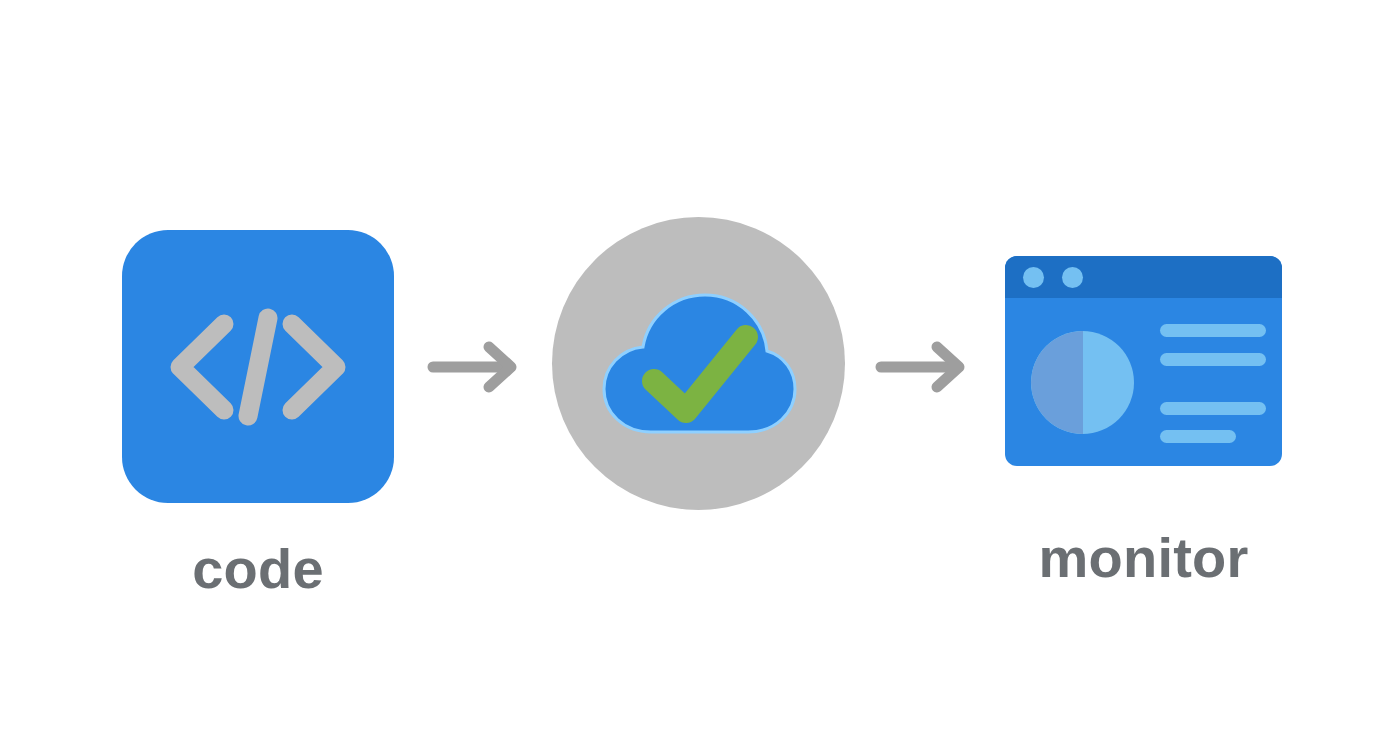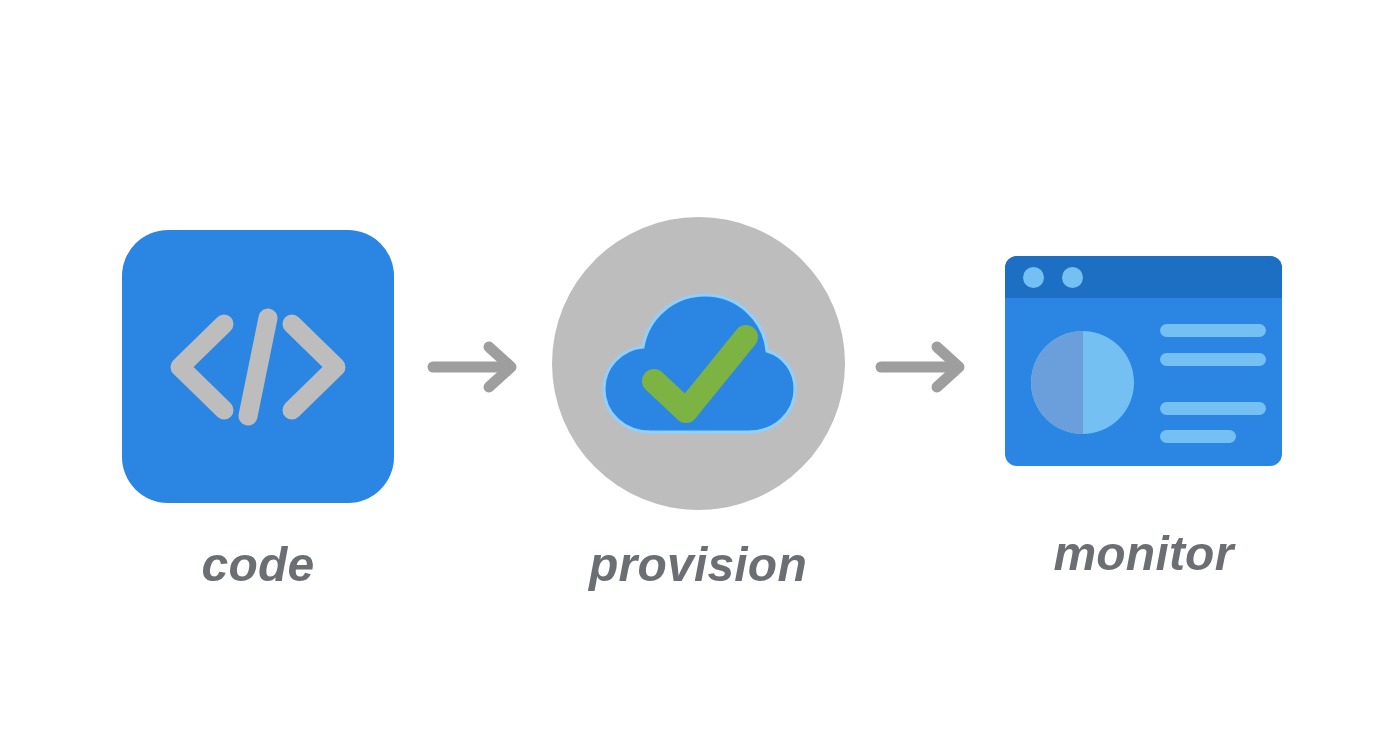--- a/index.html
+++ b/index.html
@@ -22,28 +22,27 @@
   }
 
   
   .step {
     position: absolute;
     display: flex;
     flex-direction: column;
     align-items: center;
   }
   .step-label {
-    font-size: 48px;
+    font-size: 56px;
     font-weight: bold;
     color: #6b6f73;
     letter-spacing: 0.2px;
     line-height: 1;
     white-space: nowrap;
     text-align: center;
-    font-style: italic;
   }
 
   
   #step-code { left: 82px; top: 230px; width: 352px; }
   .code-square {
     width: 272px;
     height: 273px;
     border-radius: 46px;
     background: #2b86e3;
     display: flex;
@@ -179,21 +178,20 @@
 
   <div class="step" id="step-provision">
     <div class="provision-circle">
       <span>
         <svg width="205" height="150" viewBox="0 0 205 150" aria-hidden="true">
           <path d="M55,143 C28,143 8,124 8,100 C8,78 25,60 47,58 C52,28 78,6 109,6 C142,6 168,31 171,62 C188,67 199,82 199,100 C199,124 179,143 152,143 Z" fill="#2b86e3" stroke="#8fd0ff" stroke-width="3"></path>
           <polyline points="58,92 90,122 150,48" fill="none" stroke="#7cb342" stroke-width="24" stroke-linecap="round" stroke-linejoin="round"></polyline>
         </svg>
       </span>
     </div>
-    <div class="step-label">provision</div>
   </div>
 
   <div class="arrow" id="arrow-2">
     <svg width="96" height="56" viewBox="0 0 96 56" aria-hidden="true">
       <g fill="none" stroke="#9e9e9e" stroke-width="11" stroke-linecap="round" stroke-linejoin="round">
         <line x1="6" y1="28" x2="76" y2="28"></line>
         <polyline points="62,8 84,28 62,48"></polyline>
       </g>
     </svg>
   </div>

